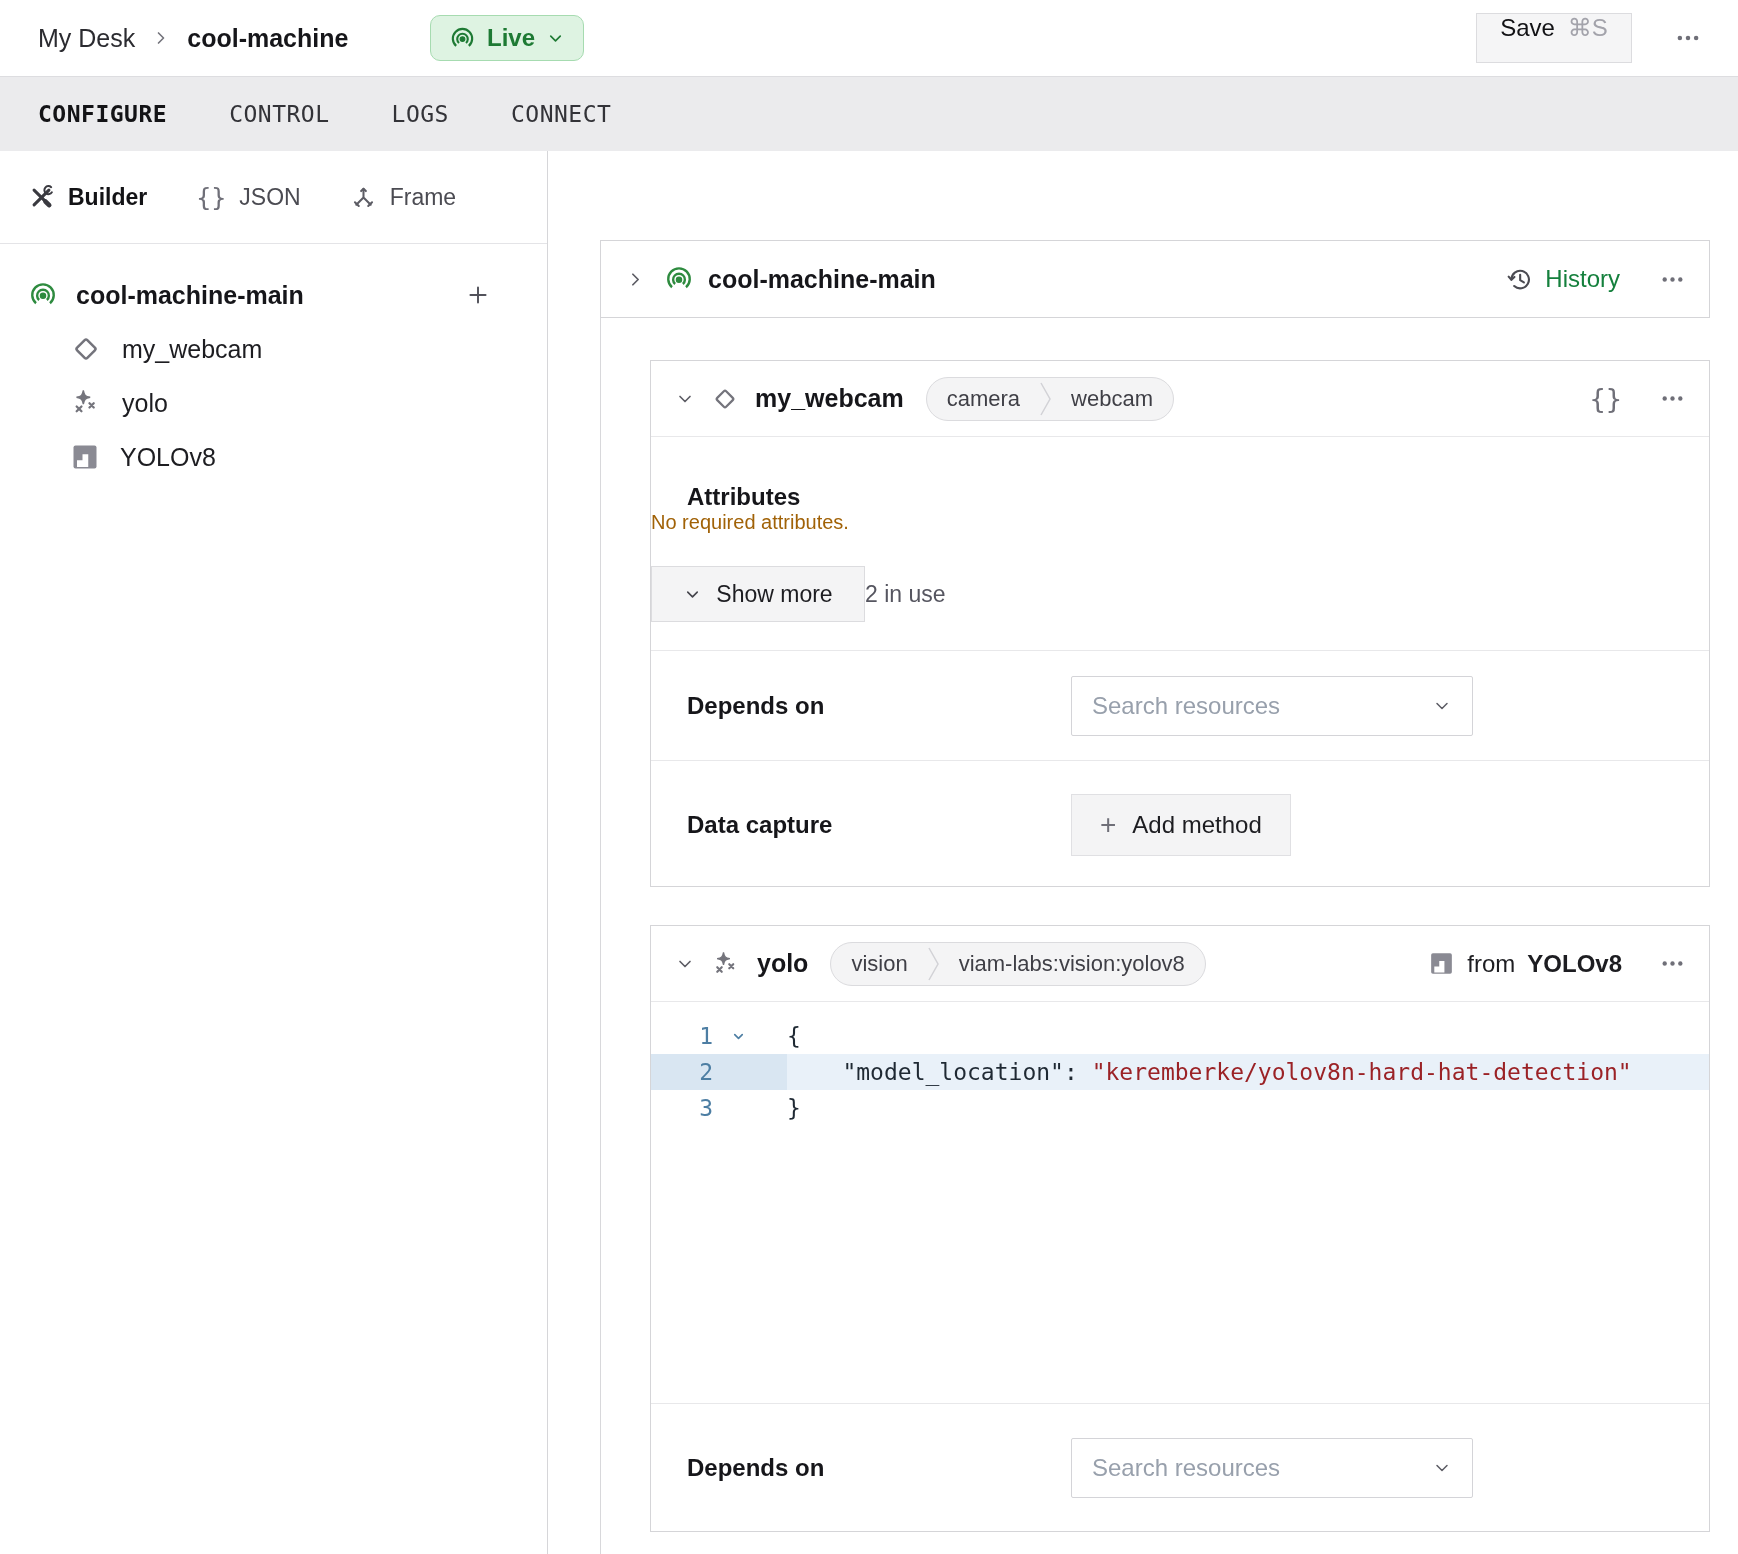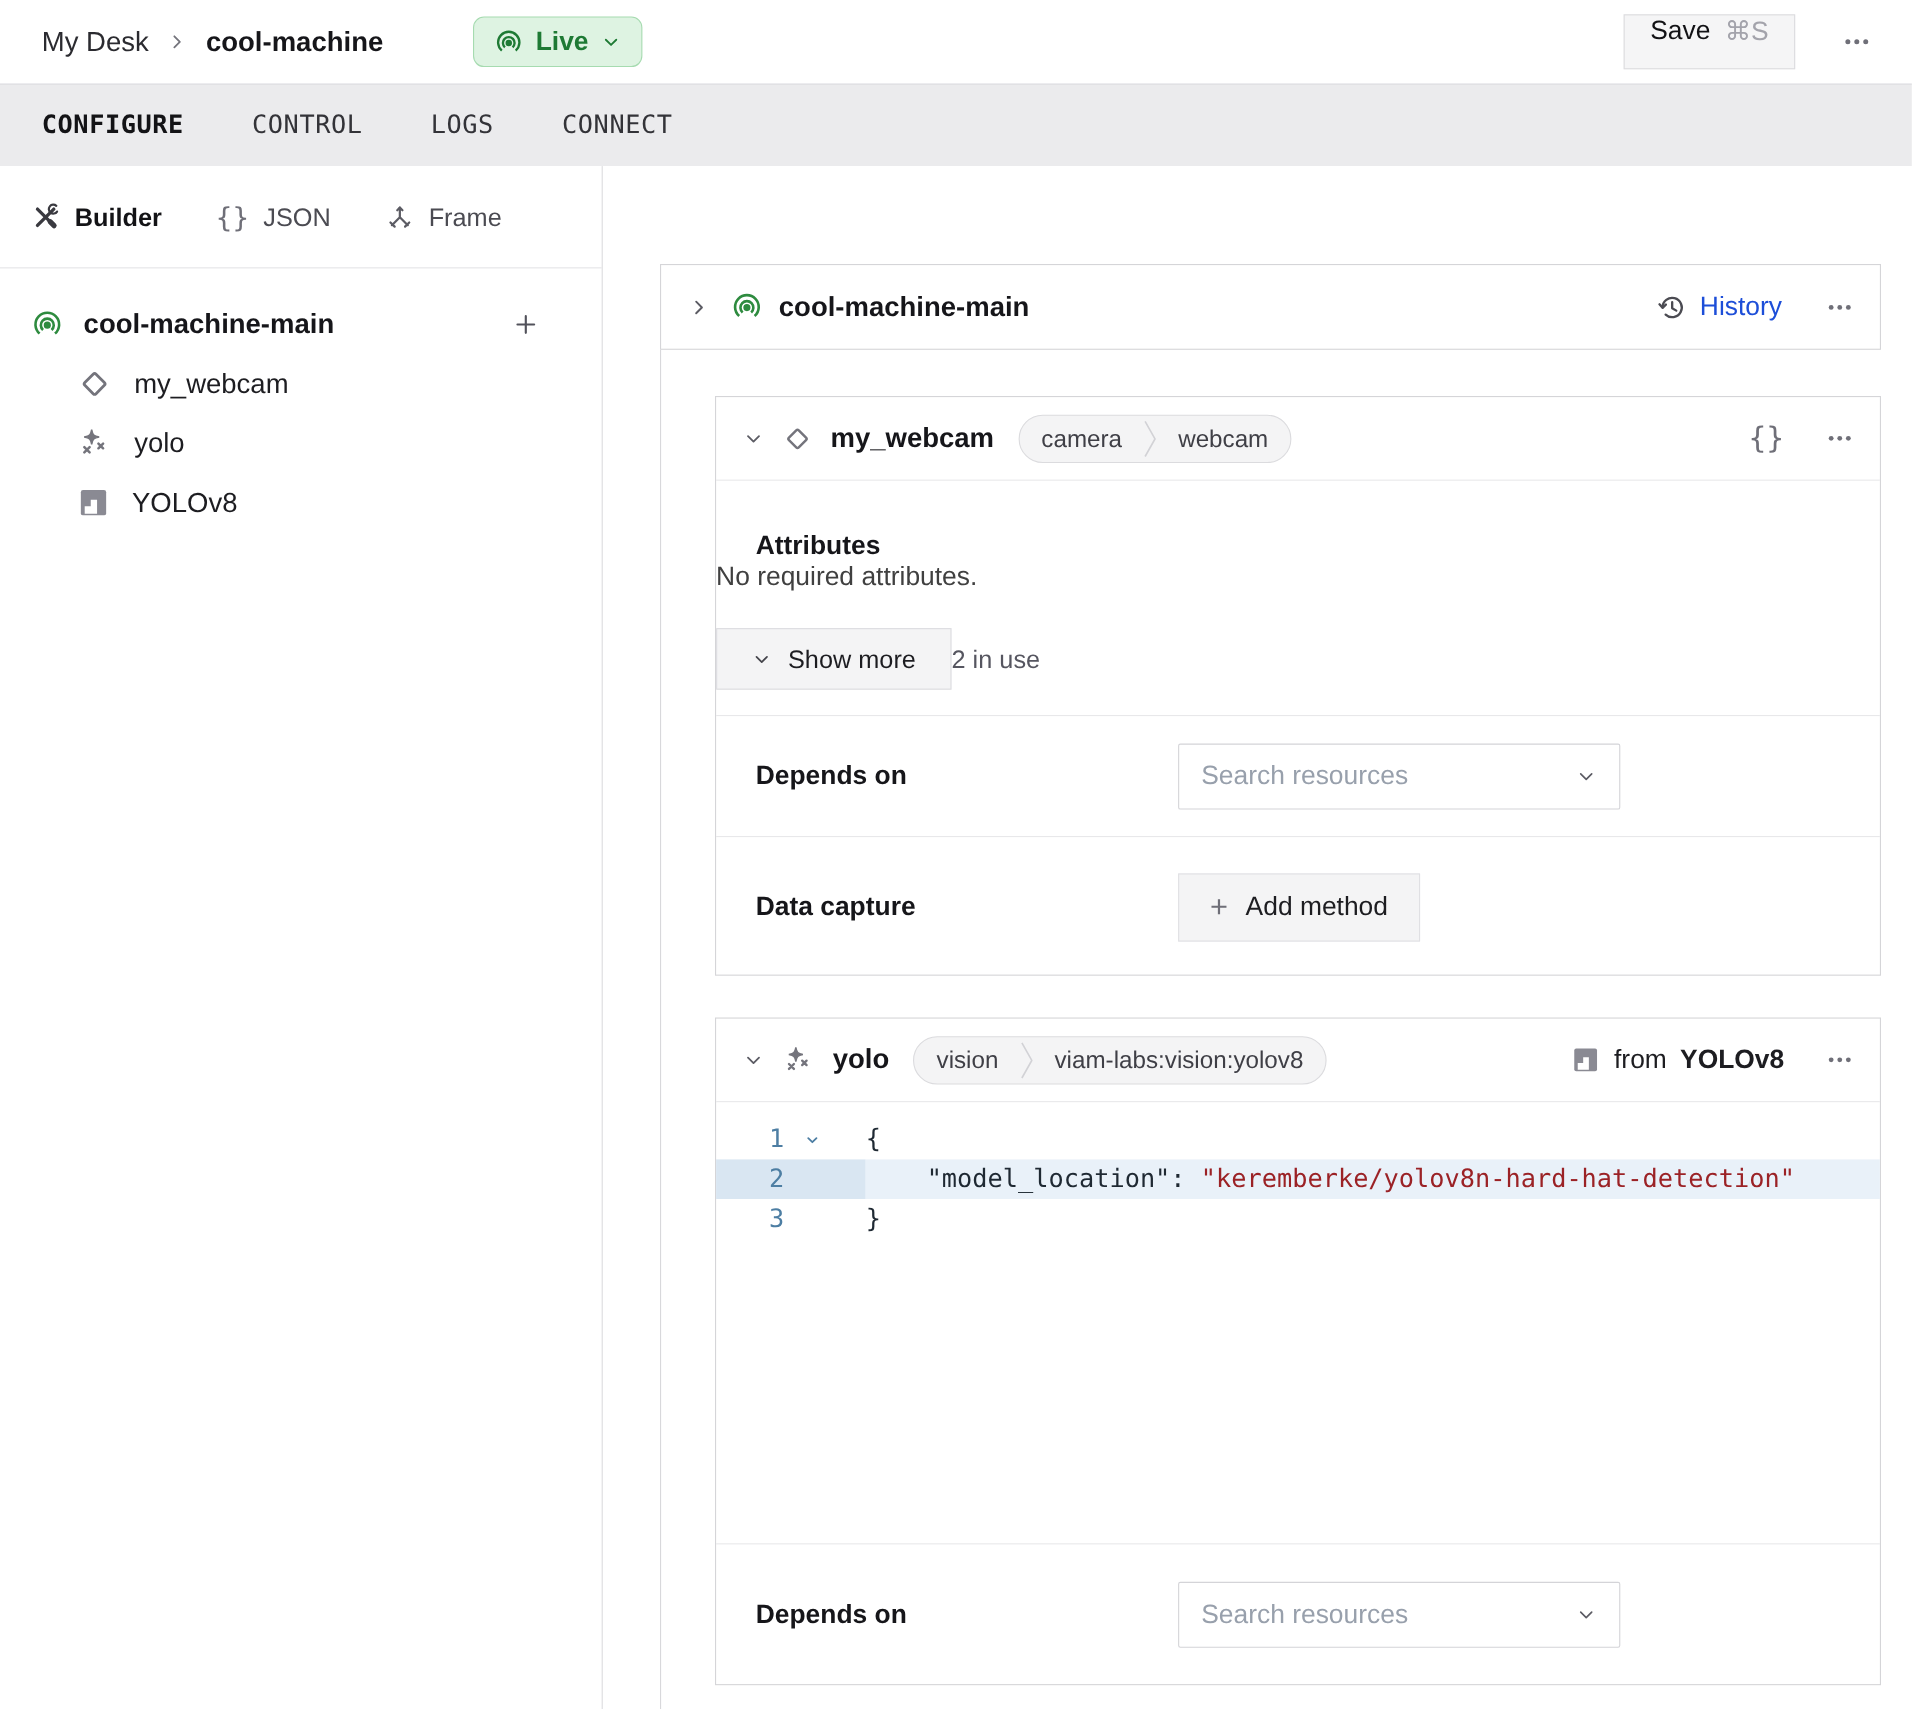--- a/index.html
+++ b/index.html
@@ -39,39 +39,39 @@
   .tree-child { height:54px; display:flex; align-items:center; padding-left:70px; gap:20px; font-size:25px; color:#1d1d21; cursor:pointer; }
 
   
   .main { position:absolute; left:548px; top:151px; width:1190px; height:1403px; background:#fff; }
   .connector { position:absolute; left:52px; top:167px; width:1px; height:1236px; background:#d8d8db; }
 
   .card { position:absolute; background:#fff; border:1px solid #d5d5d8; }
   .part-card { left:52px; top:89px; width:1110px; height:78px; display:flex; align-items:center; padding:0 24px; gap:0; }
   .part-title { font-size:25px; font-weight:700; color:#16161a; margin-left:14px; }
   .part-right { margin-left:auto; display:flex; align-items:center; gap:40px; }
-  .history-btn { display:flex; align-items:center; gap:12px; font-size:24px; color:#1d4ed8; cursor:pointer; }
+  .history-btn { display:flex; align-items:center; gap:12px; font-size:24px; color:#15803d; cursor:pointer; }
 
   .res-card2 { left:102px; top:209px; width:1060px; height:527px; }
   .res-card3 { left:102px; top:774px; width:1060px; height:607px; }
 
   .card-header { height:76px; border-bottom:1px solid #e8e8ea; display:flex; align-items:center; padding:0 24px; }
   .res-name { font-size:25px; font-weight:700; color:#16161a; margin:0 4px 0 16px; }
   .pill { display:flex; align-items:center; height:44px; background:#f4f4f5; border:1px solid #dbdbde; border-radius:22px; margin-left:18px; overflow:hidden; }
   .pill-seg { padding:0 20px; font-size:22px; color:#3f3f46; white-space:nowrap; }
   .hdr-right { margin-left:auto; display:flex; align-items:center; gap:38px; }
   .from-wrap { display:flex; align-items:center; gap:12px; font-size:24px; color:#1d1d21; }
   .from-module { font-weight:700; }
   .icon-btn { cursor:pointer; display:flex; align-items:center; justify-content:center; }
 
   .row { display:flex; }
   .row + .row { border-top:1px solid #e8e8ea; }
   .row-label { width:420px; padding-left:36px; font-size:24px; font-weight:700; color:#16161a; }
   .row-attributes { height:213px; padding-top:46px;flex-direction:column; }
-  .attr-value .attr-empty { font-size:24px; color:#404040; }
+  .attr-value .attr-empty { font-size:20px; color:#a16207; }
   .attr-controls { display:flex; align-items:center; margin-top:32px; }
   .show-more-btn { width:214px; height:56px; display:flex; align-items:center; justify-content:center; gap:14px;
     background:#f4f4f5; border:1px solid #dcdcdf; font-size:23px; color:#1d1d21; cursor:pointer; }
   .in-use { font-size:23px; color:#565660; }
   .row-depends { height:110px; align-items:center; }
   .select { width:402px; height:60px; background:#fff; border:1px solid #d4d4d8; border-radius:2px;
     display:flex; align-items:center; padding:0 20px; cursor:pointer; }
   .select-placeholder { flex:1; font-size:24px; color:#98a0ac; }
   .row-capture { height:128px; align-items:center; }
   .add-method-btn { height:62px; padding:0 28px; display:flex; align-items:center; gap:16px;

